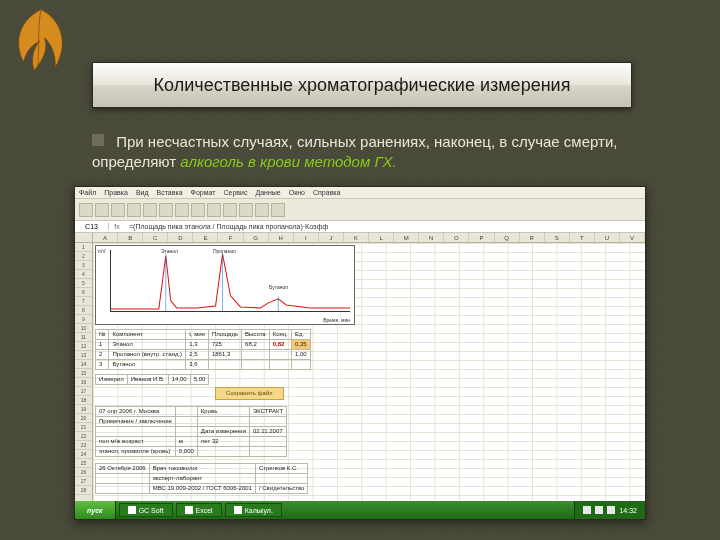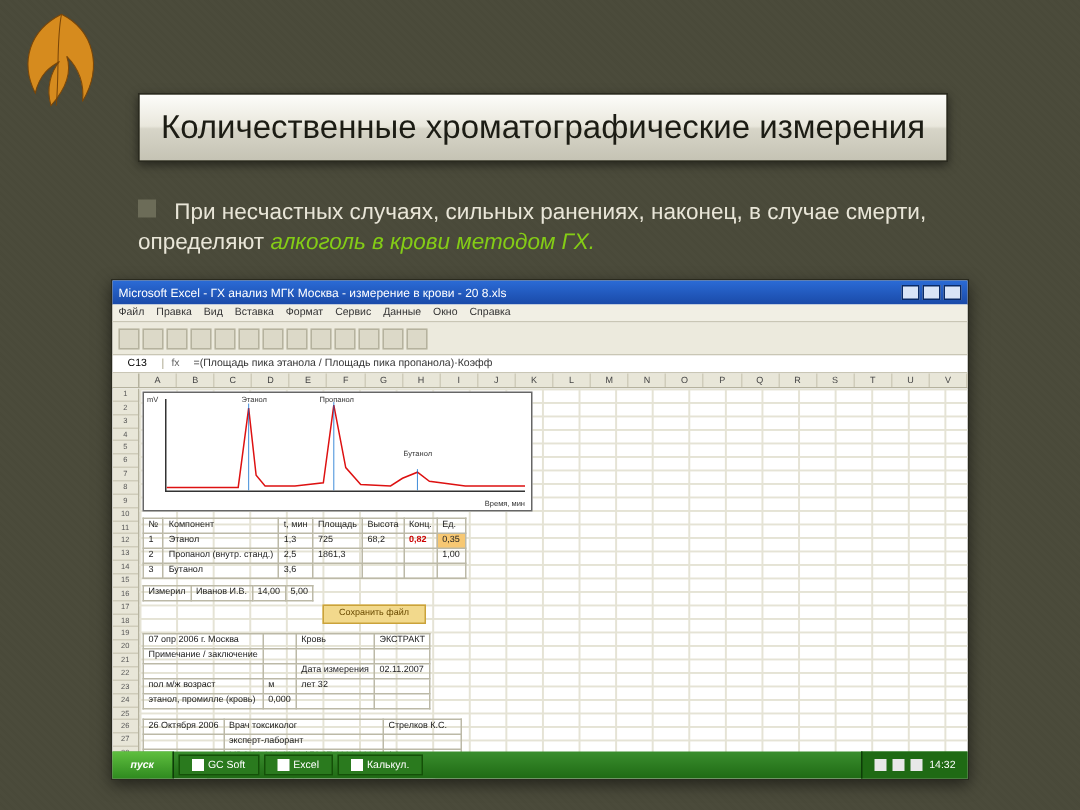--- a/index.html
+++ b/index.html
@@ -21,21 +21,21 @@
   }
   .leaf svg { width: 100%; height: 100%; }
   .title-banner {
     position: absolute; top: 62px; left: 92px; width: 540px; height: 46px;
     background: linear-gradient(#fdfdfa 0%, #e9e7dc 48%, #d7d5c8 52%, #c5c3b4 100%);
     border: 1px solid #2a2a1f;
     box-shadow: 0 2px 6px rgba(0,0,0,.5);
     display: flex; align-items: center; justify-content: center;
     z-index: 5;
   }
-  .title-text { font-size: 22px; color: #1c1c14; }
+  .title-text { font-size: 18px; color: #1c1c14; }
   .bullet-row {
     position: absolute; top: 132px; left: 92px; width: 540px;
     color: #e9e6d8; font-size: 15px; line-height: 1.35;
     z-index: 5;
   }
   .bullet-mark { display: inline-block; width: 12px; height: 12px; background: #6c6c58; margin-right: 8px; vertical-align: 1px; }
   .emph { font-style: italic; color: #84cc16; }
   .screenshot {
     position: absolute; top: 186px; left: 74px; width: 572px; height: 334px;
     background: #fff; border: 1px solid #2a2a1f;
@@ -114,28 +114,20 @@
   <span class="title-text">Количественные хроматографические измерения</span>
 </div>
 
 <div class="bullet-row">
   <span class="bullet-mark"></span>
   <span>При несчастных случаях, сильных ранениях, наконец, в случае смерти, определяют </span>
   <span class="emph">алкоголь в крови методом ГХ.</span>
 </div>
 
 <div class="screenshot">
-  <div class="win-titlebar">
-    <span class="win-title">Microsoft Excel - ГХ анализ МГК Москва - измерение в крови - 20 8.xls</span>
-    <div class="win-btns">
-      <div class="win-btn"></div>
-      <div class="win-btn"></div>
-      <div class="win-btn"></div>
-    </div>
-  </div>
   <div class="menubar">
     <span>Файл</span>
     <span>Правка</span>
     <span>Вид</span>
     <span>Вставка</span>
     <span>Формат</span>
     <span>Сервис</span>
     <span>Данные</span>
     <span>Окно</span>
     <span>Справка</span>

